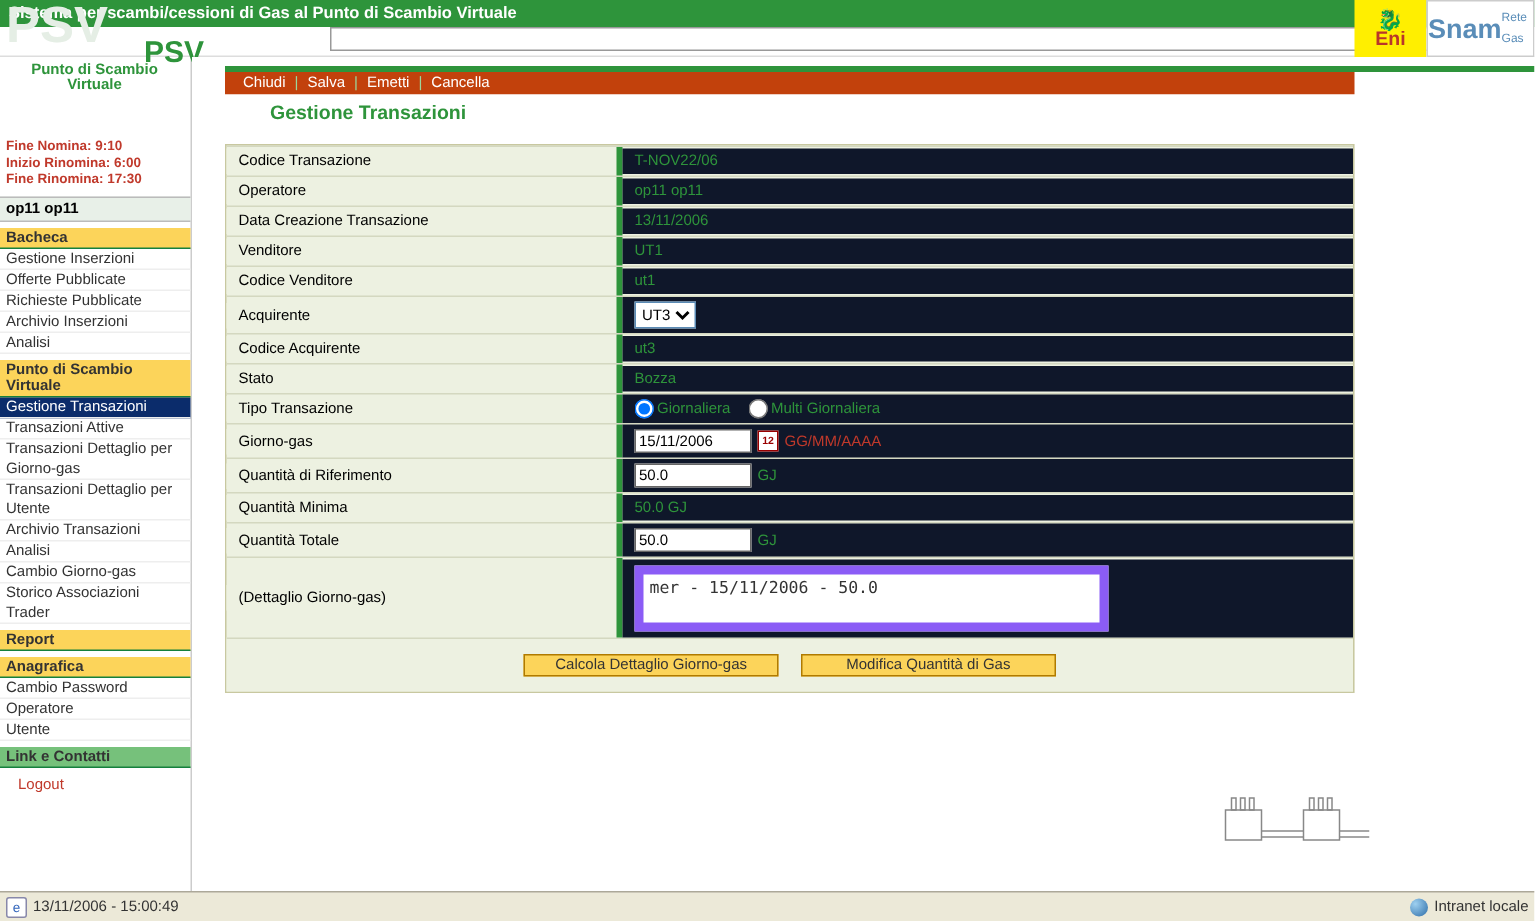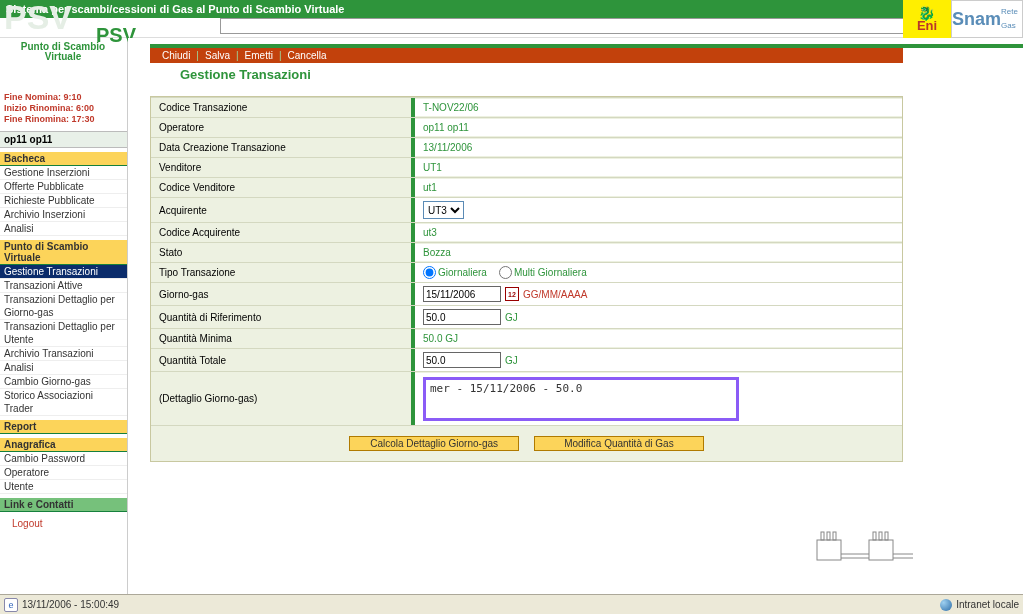--- a/index.html
+++ b/index.html
@@ -31,28 +31,28 @@
 .main { flex: 1; padding: 0; }
 .green-rule { height: 4px; background: #2E943B; margin: 6px 0 0 0; }
 .action-strip { background: #c2410c; color: #fff; font-size: 10px; padding: 2px 12px; display: flex; gap: 6px; align-items: center; margin-right: 120px; }
 .action-strip span.sep { color: #9cd69c; }
 .action-btn { color: #fff; cursor: pointer; }
 .content-box { border: 1px solid #c8c8a0; background: #edf1e1; margin: 4px 120px 0 0; }
 .page-title { color: #2E943B; font-weight: bold; font-size: 13px; padding: 4px 30px 10px 30px; background: #fff; }
 .form-row { display: flex; border-top: 1px solid #d4d8c0; min-height: 20px; align-items: center; }
 .form-label { width: 260px; padding: 3px 8px; font-size: 10px; background: #edf1e1; }
 .form-sep { width: 4px; background: #2E943B; align-self: stretch; }
-.form-value { flex: 1; padding: 3px 8px; font-size: 10px; color: #2E943B; background: #ffffff; display:flex; align-items:center; gap:4px; }
+.form-value { flex: 1; padding: 3px 8px; font-size: 10px; color: #2E943B; background: #0f172a; display:flex; align-items:center; gap:4px; }
 .form-value input[type=text] { border: 1px solid #666; font-size: 10px; padding: 1px 2px; width: 78px; height: 16px; }
 .form-value select { border: 1px solid #5b8bb5; font-size: 10px; height: 18px; background:#fff; }
 .unit { color: #2E943B; font-size: 10px; }
 .radio-label { color: #2E943B; display:inline-flex; align-items:center; gap:2px; margin-right:8px;}
 .cal-icon { width: 14px; height: 14px; display: inline-flex; align-items: center; justify-content: center; border: 1px solid #900; background: #fff; color: #900; font-size: 7px; font-weight: bold; cursor:pointer;}
 .hint { color: #c0392b; font-size: 10px; }
-.detail-ta { width: 316px; height: 44px; border: 3px solid #8b5cf6; font-family: monospace; font-size: 11px; padding: 2px 4px; color: #333; background:#fff; resize:none;}
+.detail-ta { width: 316px; height: 44px; border: 6px solid #8b5cf6; font-family: monospace; font-size: 11px; padding: 2px 4px; color: #333; background:#fff; resize:none;}
 .bottom-buttons { padding: 6px; text-align: center; background:#edf1e1; border-top:1px solid #d4d8c0;}
 .btn-orange { background: #fcd45a; border: 1px solid #b07a00; color: #333; font-size: 10px; padding: 1px 16px; margin: 4px 6px; cursor: pointer; min-width: 170px; }
 .pipeline-art { position: absolute; right: 110px; bottom: 50px; width: 100px; height: 38px; }
 .statusbar { position: absolute; bottom: 0; left: 0; right: 0; height: 20px; background: #ece9d8; border-top: 1px solid #aca899; display: flex; align-items: center; font-size: 10px; color: #333; padding: 0 4px; justify-content: space-between; }
 .statusbar .zone { display:flex; align-items:center; gap:4px; }
 .ie-icon { width:14px; height:14px; background:#fff; border:1px solid #88a; border-radius:2px; display:inline-flex; align-items:center; justify-content:center; font-size:9px; color:#36b;}
 .globe { width:12px; height:12px; border-radius:50%; background: radial-gradient(circle at 30% 30%, #9ed0f0, #2d6da8); display:inline-block;}
 </style>
 </head>
 <body>

